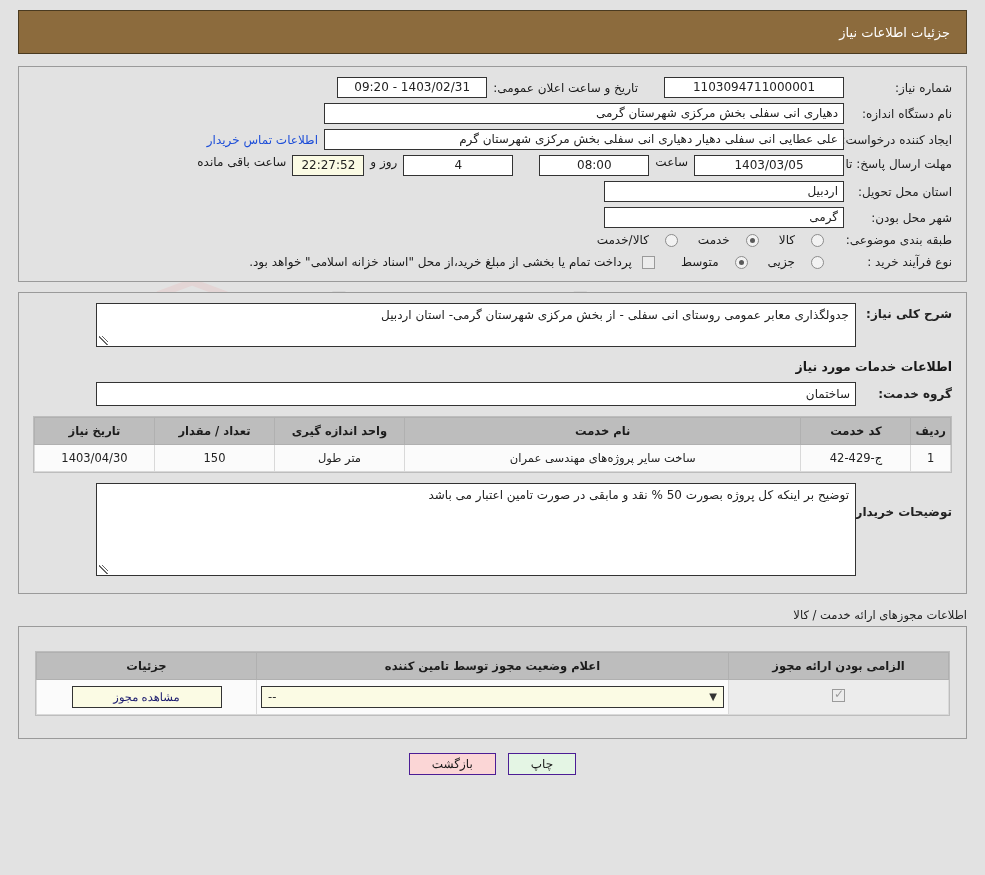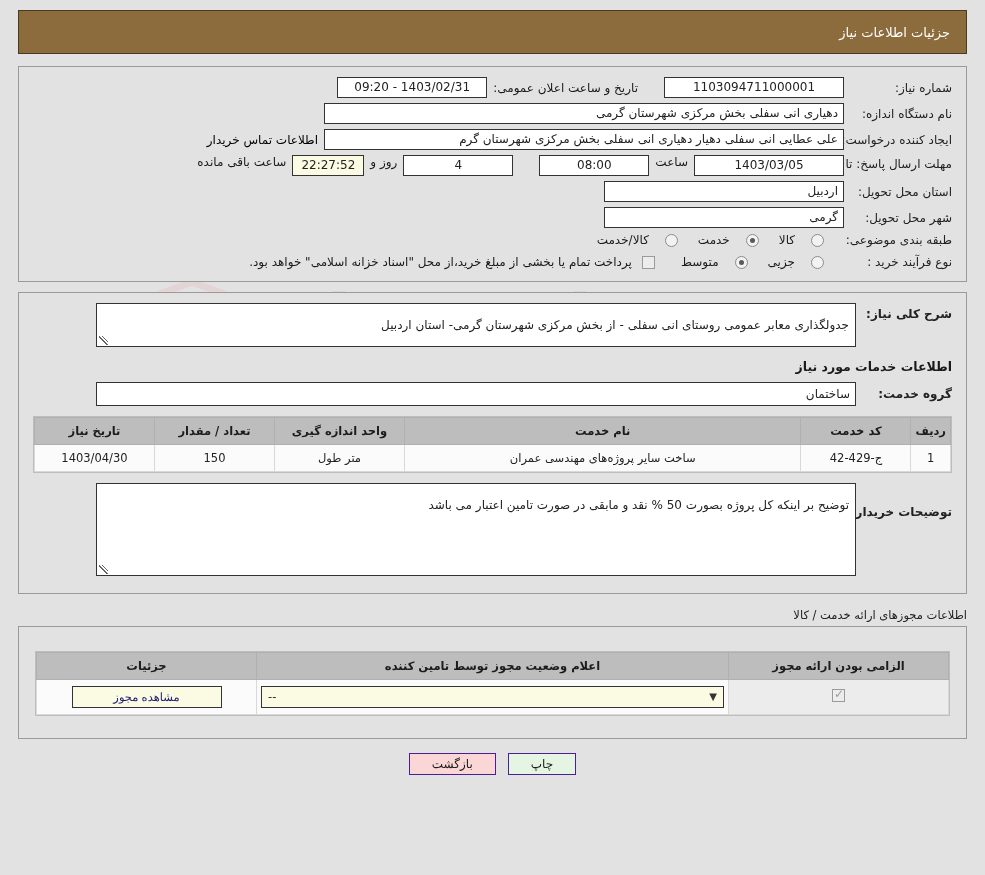--- a/index.html
+++ b/index.html
@@ -81,21 +81,21 @@
     line-height: 19px;
     font-size: 12px;
     padding: 0 5px;
     color: #222;
   }
   .fld.center { text-align: center; }
   .fld.right  { text-align: right; }
   .fld.yellow { background: #fbfbe4; }
 
   .link {
-    color: #000000;
+    color: #1d4ed8;
     font-size: 12px;
     text-decoration: none;
     white-space: nowrap;
     cursor: pointer;
   }
 
   .inline-lbl { font-size: 12px; margin: 0 6px; white-space: nowrap; }
 
   
   .radio-row { display: flex; align-items: center; margin-top: 3px; }
@@ -121,21 +121,21 @@
     font-size: 12px; color: #9a9a9a;
   }
 
   .note-txt { font-size: 12px; margin-right: 10px; }
 
   
   .ta {
     border: 1px solid #333;
     background: #fff;
     font-size: 12px;
-    padding: 14px 6px;
+    padding: 4px 6px;
     color: #222;
     position: relative;
     overflow: hidden;
     text-align: right;
   }
   .ta::after {
     content: "";
     position: absolute; left: 2px; bottom: 1px;
     width: 9px; height: 9px;
     background:
@@ -272,21 +272,21 @@
       <div class="fld center yellow" style="width:72px">22:27:52</div>
       <div class="inline-lbl">ساعت باقی مانده</div>
     </div>
 
     <div class="row">
       <div class="lbl w-lbl1">استان محل تحویل:</div>
       <div class="fld right" style="width:240px">اردبیل</div>
     </div>
 
     <div class="row">
-      <div class="lbl w-lbl1">شهر محل تحویل:</div>
+      <div class="lbl w-lbl1">شهر محل بودن:</div>
       <div class="fld right" style="width:240px">گرمی</div>
     </div>
 
     <div class="radio-row">
       <div class="lbl w-lbl1">طبقه بندی موضوعی:</div>
       <div class="radio-opt">
         <span class="rad"></span>
         <span>کالا</span>
       </div>
       <div class="radio-opt">

